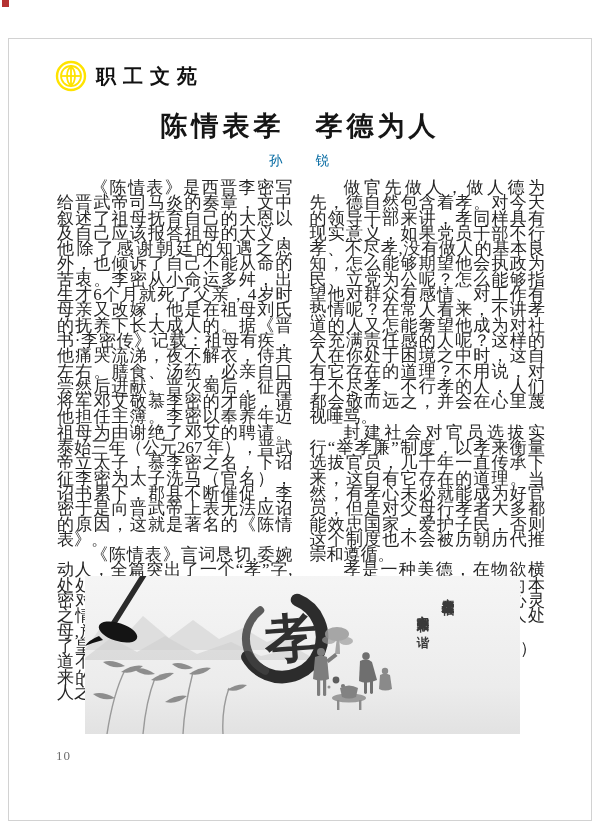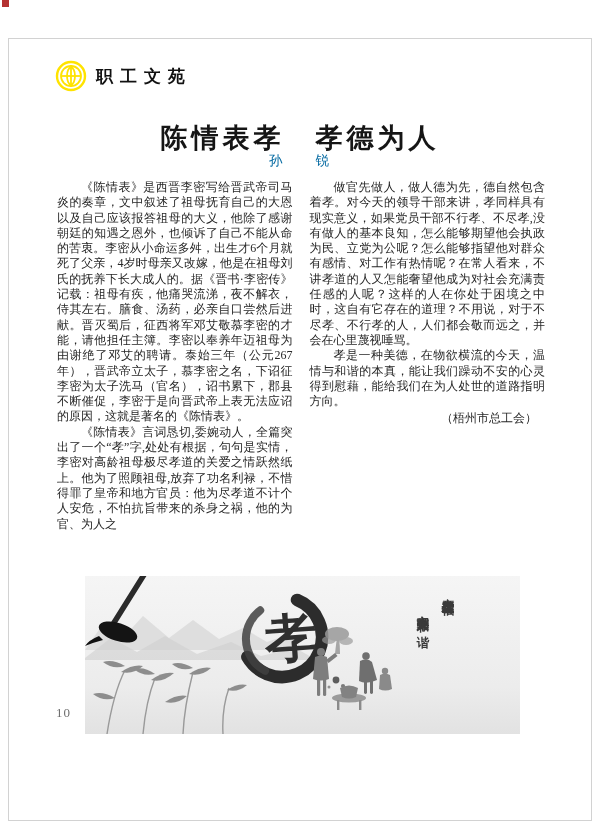--- a/index.html
+++ b/index.html
@@ -5,40 +5,40 @@
   html,body{margin:0;padding:0;}
   body{
     width:600px;height:828px;position:relative;background:#ffffff;
     font-family:"Liberation Serif","DejaVu Serif",serif;
     overflow:hidden;
   }
   .corner-mark{position:absolute;left:2px;top:0;width:7px;height:7px;background:#b43232;}
   .page-border{position:absolute;left:8px;top:38px;width:582px;height:781px;border:1px solid #d2d2d2;pointer-events:none;}
   .header{position:absolute;left:55px;top:60px;display:flex;align-items:center;gap:9px;}
   .logo{width:32px;height:32px;display:block;}
-  .section-label{font-size:17px;font-weight:700;color:#111;letter-spacing:7px;white-space:nowrap;}
+  .section-label{font-size:20px;font-weight:700;color:#111;letter-spacing:7px;white-space:nowrap;}
   .title{position:absolute;left:0;top:108px;width:100%;text-align:center;
-    font-size:27px;font-weight:700;color:#151515;letter-spacing:4px;margin-top:12px;}
+    font-size:27px;font-weight:700;color:#151515;letter-spacing:4px;}
   .author{position:absolute;left:0;top:152px;width:100%;text-align:center;
     font-size:13.5px;color:#0369a1;letter-spacing:2px;}
   .columns{position:absolute;left:57px;top:180px;width:488px;display:flex;gap:17px;}
   .col{flex:1;min-width:0;}
   .col p{
-    margin:0;font-size:12px;line-height:15.3px;color:#262626;
+    margin:0;font-size:17px;line-height:15.3px;color:#262626;
     text-align:justify;text-justify:inter-ideograph;text-indent:2em;
   }
   .col p.no-indent{text-indent:0;}
   .signoff{margin-top:2px !important;text-align:right !important;text-indent:0 !important;padding-right:8px;}
   .artwork{position:absolute;left:85px;top:576px;width:435px;height:158px;}
   .artwork svg{display:block;}
   .calli{position:absolute;writing-mode:vertical-rl;text-orientation:upright;
     color:#3a3a3a;font-weight:700;letter-spacing:1px;}
   .calli-1{right:64px;top:12px;font-size:12.5px;}
   .calli-2{right:89px;top:30px;font-size:12.5px;}
-  .page-number{position:absolute;left:56px;top:705px;font-size:13px;color:#6e6e6e;letter-spacing:1px;}
+  .page-number{position:absolute;left:56px;top:748px;font-size:13px;color:#6e6e6e;letter-spacing:1px;}
 </style>
 </head>
 <body>
 
 <div class="corner-mark"></div>
 <div class="page-border"></div>
 
 <div class="header">
   <svg class="logo" viewBox="0 0 32 32">
     <g fill="none" stroke="#ffe300">
@@ -55,20 +55,21 @@
 <div class="title">陈情表孝　孝德为人</div>
 <div class="author">孙　　锐</div>
 
 <div class="columns">
   <div class="col">
     <p>《陈情表》是西晋李密写给晋武帝司马炎的奏章，文中叙述了祖母抚育自己的大恩以及自己应该报答祖母的大义，他除了感谢朝廷的知遇之恩外，也倾诉了自己不能从命的苦衷。李密从小命运多舛，出生才6个月就死了父亲，4岁时母亲又改嫁，他是在祖母刘氏的抚养下长大成人的。据《晋书·李密传》记载：祖母有疾，他痛哭流涕，夜不解衣，侍其左右。膳食、汤药，必亲自口尝然后进献。晋灭蜀后，征西将军邓艾敬慕李密的才能，请他担任主簿。李密以奉养年迈祖母为由谢绝了邓艾的聘请。泰始三年（公元267 年），晋武帝立太子，慕李密之名，下诏征李密为太子洗马（官名），诏书累下，郡县不断催促，李密于是向晋武帝上表无法应诏的原因，这就是著名的《陈情表》。</p>
     <p>《陈情表》言词恳切,委婉动人，全篇突出了一个“孝”字,处处有根据，句句是实情，李密对高龄祖母极尽孝道的关爱之情跃然纸上。他为了照顾祖母,放弃了功名利禄，不惜得罪了皇帝和地方官员：他为尽孝道不计个人安危，不怕抗旨带来的杀身之祸，他的为官、为人之</p>
   </div>
   <div class="col">
     <p>做官先做人，做人德为先，德自然包含着孝。对今天的领导干部来讲，孝同样具有现实意义，如果党员干部不行孝、不尽孝,没有做人的基本良知，怎么能够期望他会执政为民、立党为公呢？怎么能够指望他对群众有感情、对工作有热情呢？在常人看来，不讲孝道的人又怎能奢望他成为对社会充满责任感的人呢？这样的人在你处于困境之中时，这自有它存在的道理？不用说，对于不尽孝、不行孝的人，人们都会敬而远之，并会在心里蔑视唾骂。</p>
+    <p>封建社会对官员选拔实行“举孝廉”制度，以孝来衡量选拔官员，几千年一直传承下来，这自有它存在的道理。当然，有孝心未必就能成为好官员，但是对父母行孝者大多都能效忠国家，爱护子民，否则这个制度也不会被历朝历代推崇和遵循。</p>
     <p>孝是一种美德，在物欲横流的今天，温情与和谐的本真，能让我们躁动不安的心灵得到慰藉，能给我们在为人处世的道路指明方向。</p>
     <p class="signoff">（梧州市总工会）</p>
   </div>
 </div>
 
 <div class="artwork">
   <svg width="435" height="158" viewBox="0 0 435 158">
     <defs>
       <linearGradient id="bgGrad" x1="0" y1="0" x2="0" y2="1">
         <stop offset="0" stop-color="#f5f5f5"></stop>

